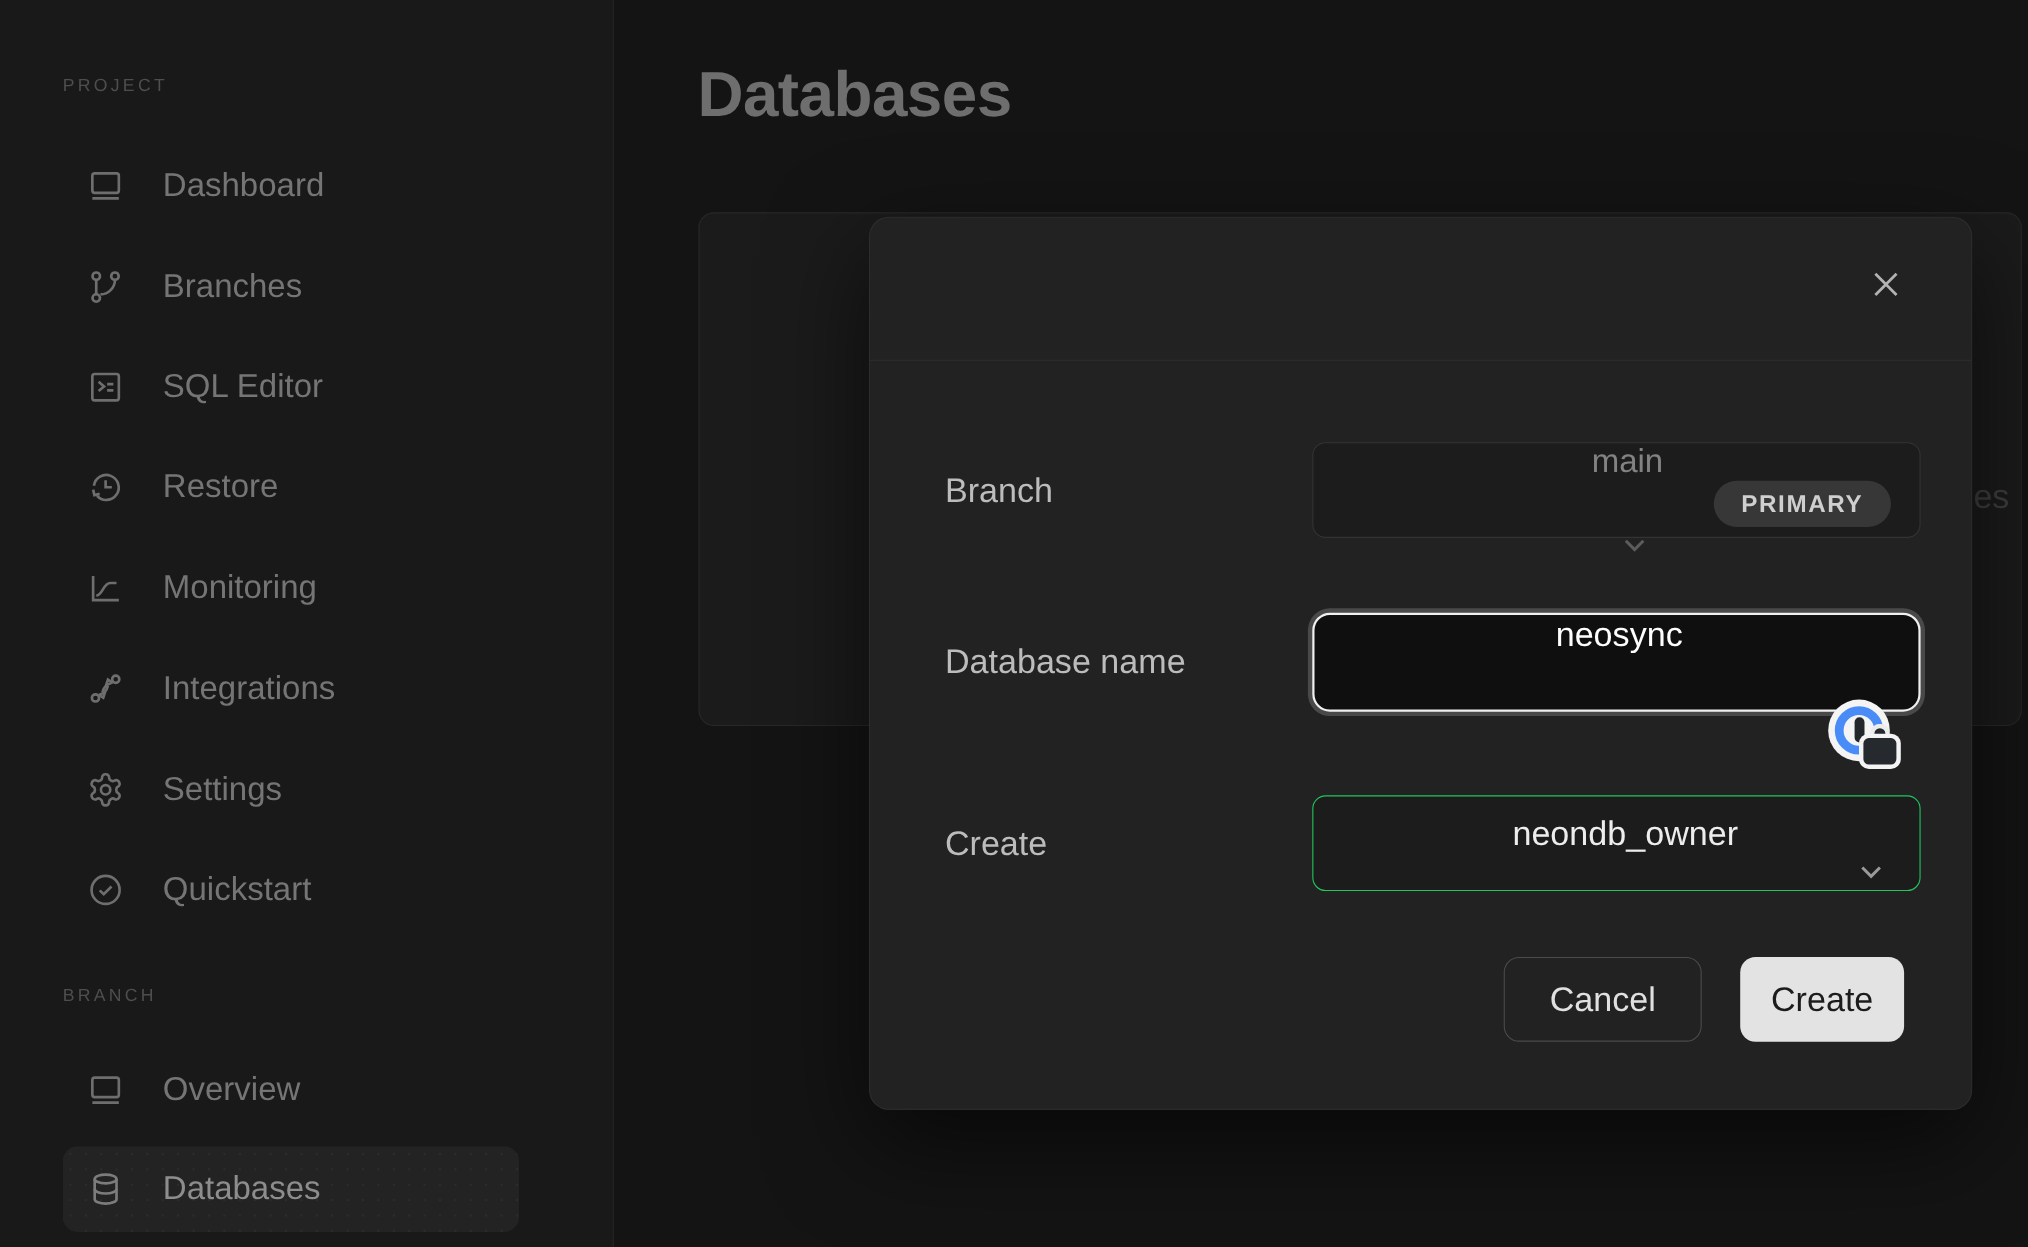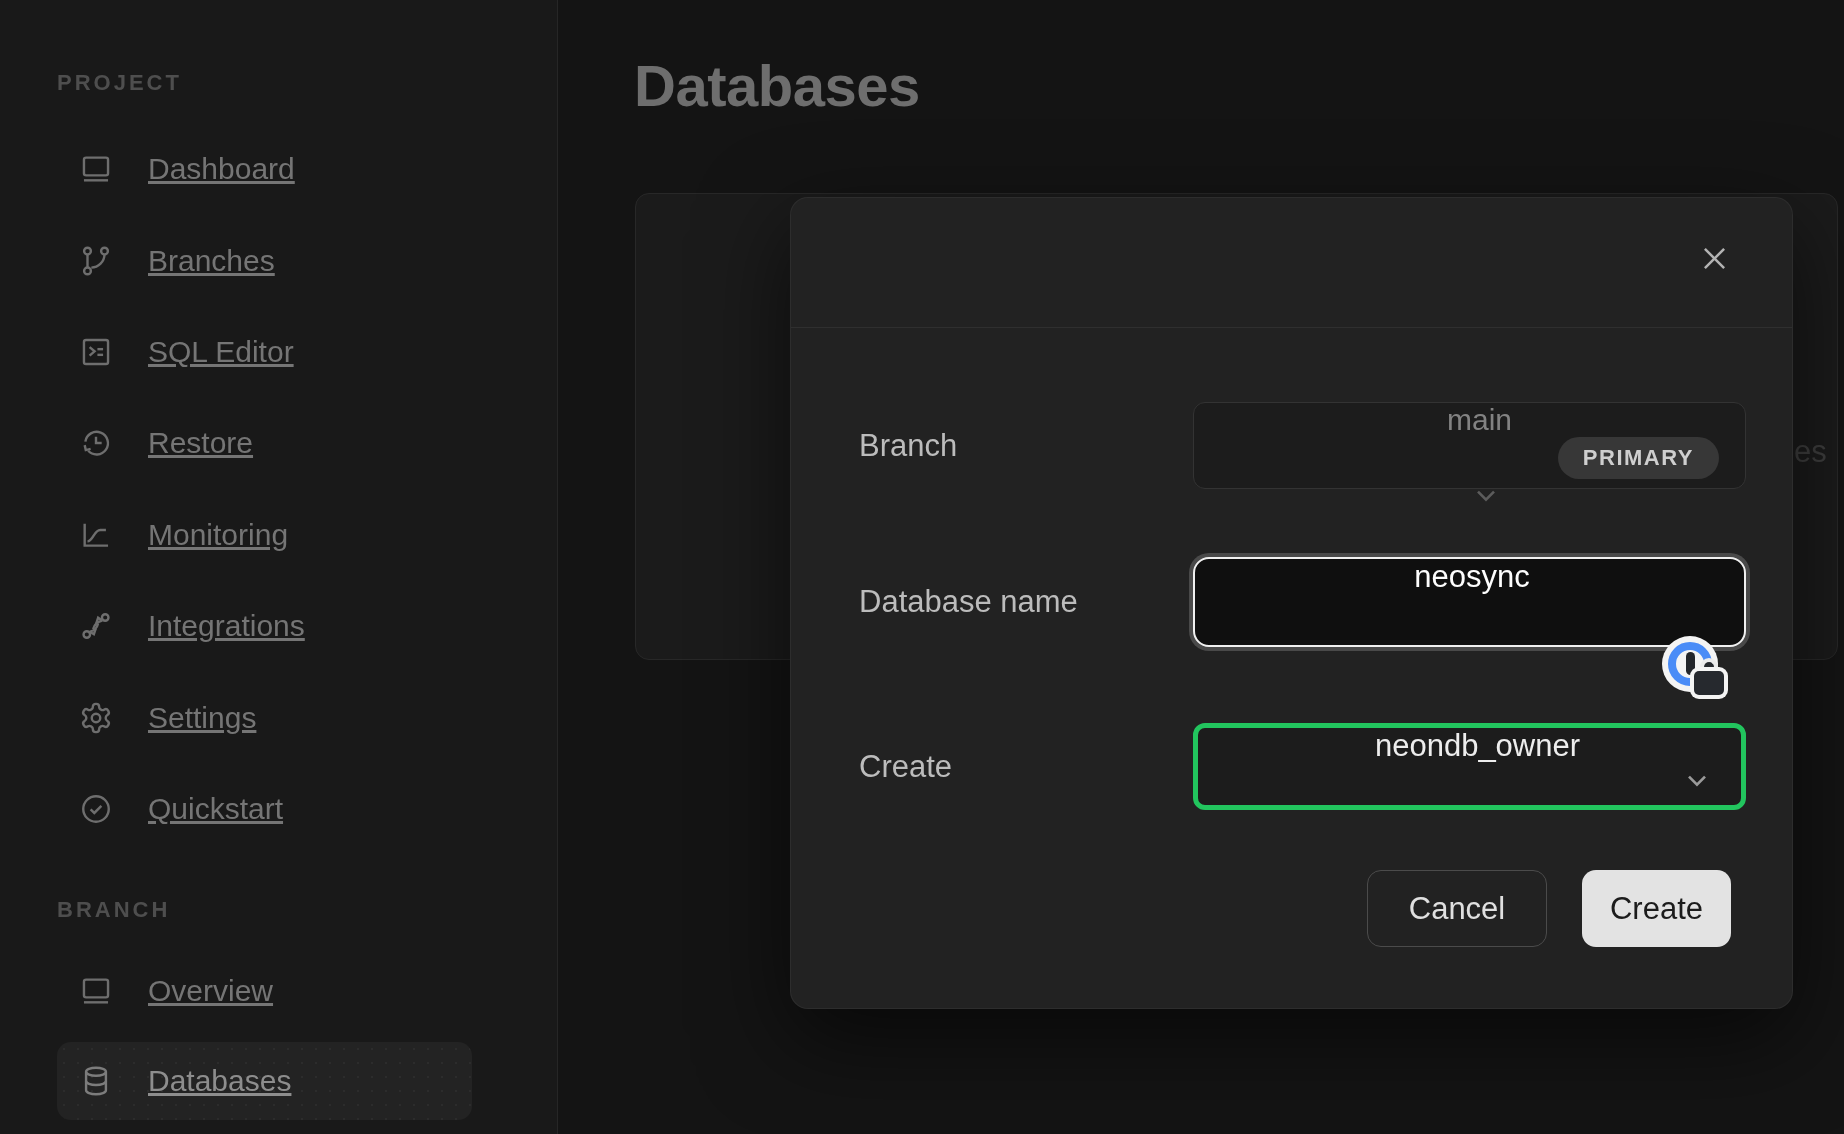--- a/index.html
+++ b/index.html
@@ -3,28 +3,28 @@
 <meta charset="utf-8">
 <style>
   * { margin:0; padding:0; box-sizing:border-box; }
   html,body { background:#0e0e0e; }
   body { font-family:"Liberation Sans","DejaVu Sans",sans-serif; }
   .stage{ position:relative; width:1844px; height:1134px; background:#141414; overflow:hidden; }
 
   
   .sidebar{ position:absolute; left:0; top:0; width:558px; height:1134px;
             background:#191919; border-right:1px solid #262626; z-index:2; }
-  .nav-section-label{ position:absolute; left:57px; font-size:22px; font-weight:700;
+  .nav-section-label{ position:absolute; left:57px; font-size:16px; font-weight:400;
             letter-spacing:3px; color:#4e4e4e; }
   .nav-item{ position:absolute; left:57px; width:415px; height:91px; display:flex;
             align-items:center; padding-left:21px; border-radius:14px; cursor:pointer; }
   .nav-item .nav-icon{ width:36px; height:36px; display:flex; align-items:center;
             justify-content:center; flex:0 0 36px; }
   .nav-item svg{ stroke:#6e6e6e; }
-  .nav-label{ margin-left:34px; font-size:30px; color:#757575;text-decoration:underline; }
+  .nav-label{ margin-left:34px; font-size:30px; color:#757575; }
   .nav-item.active{ height:78px; background:#232323;
             background-image:radial-gradient(rgba(255,255,255,0.045) 1.2px, transparent 1.4px);
             background-size:14px 14px; }
   .nav-item.active .nav-label{ color:#8d8d8d; }
   .nav-item.active svg{ stroke:#7c7c7c; }
 
   
   .main-title{ position:absolute; left:634px; top:52px; font-size:58px; font-weight:700;
             color:#6e6e6e; letter-spacing:-0.5px; z-index:1; }
   .bg-card{ position:absolute; left:635px; top:193px; width:1203px; height:467px;
@@ -71,21 +71,21 @@
             border-radius:50%; }
   .op-slot{ position:absolute; left:24px; top:17px; width:9px; height:23px; background:#23262b;
             border-radius:5px; }
   .op-lock{ position:absolute; right:-4px; bottom:-2px; width:30px; height:24px; background:#26292e;
             border-radius:5px; box-shadow:0 0 0 4px #f4f4f4; }
   .op-shackle{ position:absolute; right:2px; bottom:20px; width:18px; height:15px;
             border:4px solid #ececec; border-bottom:none; border-radius:9px 9px 0 0;
             background:#26292e; }
 
   .row-owner{ top:525px; height:87px; }
-  .select-enabled{ background:#1c1c1c; border:5px solid #22c55e; padding:0 28px 0 44px; cursor:pointer; }
+  .select-enabled{ background:#1c1c1c; border:1px solid #22c55e; padding:16px 28px 0 44px; cursor:pointer; }
   .select-value{ font-size:31px; font-weight:500; color:#ededed; }
 
   .modal-footer{ position:absolute; top:672px; right:61px; height:77px; display:flex; gap:35px; }
   .btn{ height:77px; border-radius:14px; font-size:31px; font-family:inherit; cursor:pointer; }
   .btn-cancel{ width:180px; background:transparent; border:1px solid #4b4b4b; color:#e0e0e0; }
   .btn-create{ width:149px; background:#e3e3e3; border:none; color:#1c1c1c; font-weight:500; }
 </style>
 </head>
 <body>
 

